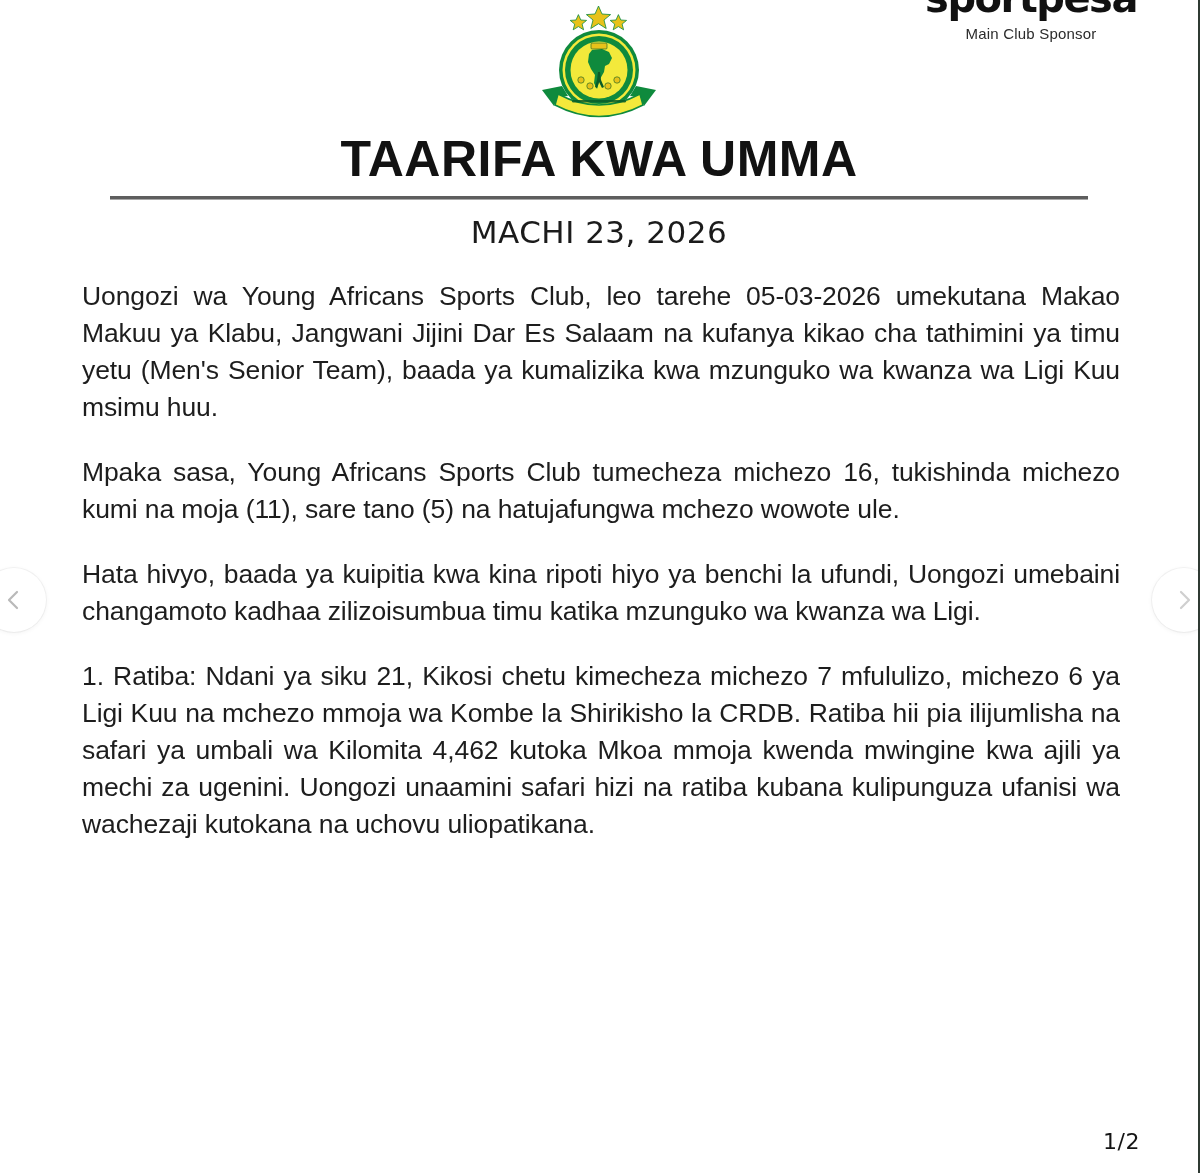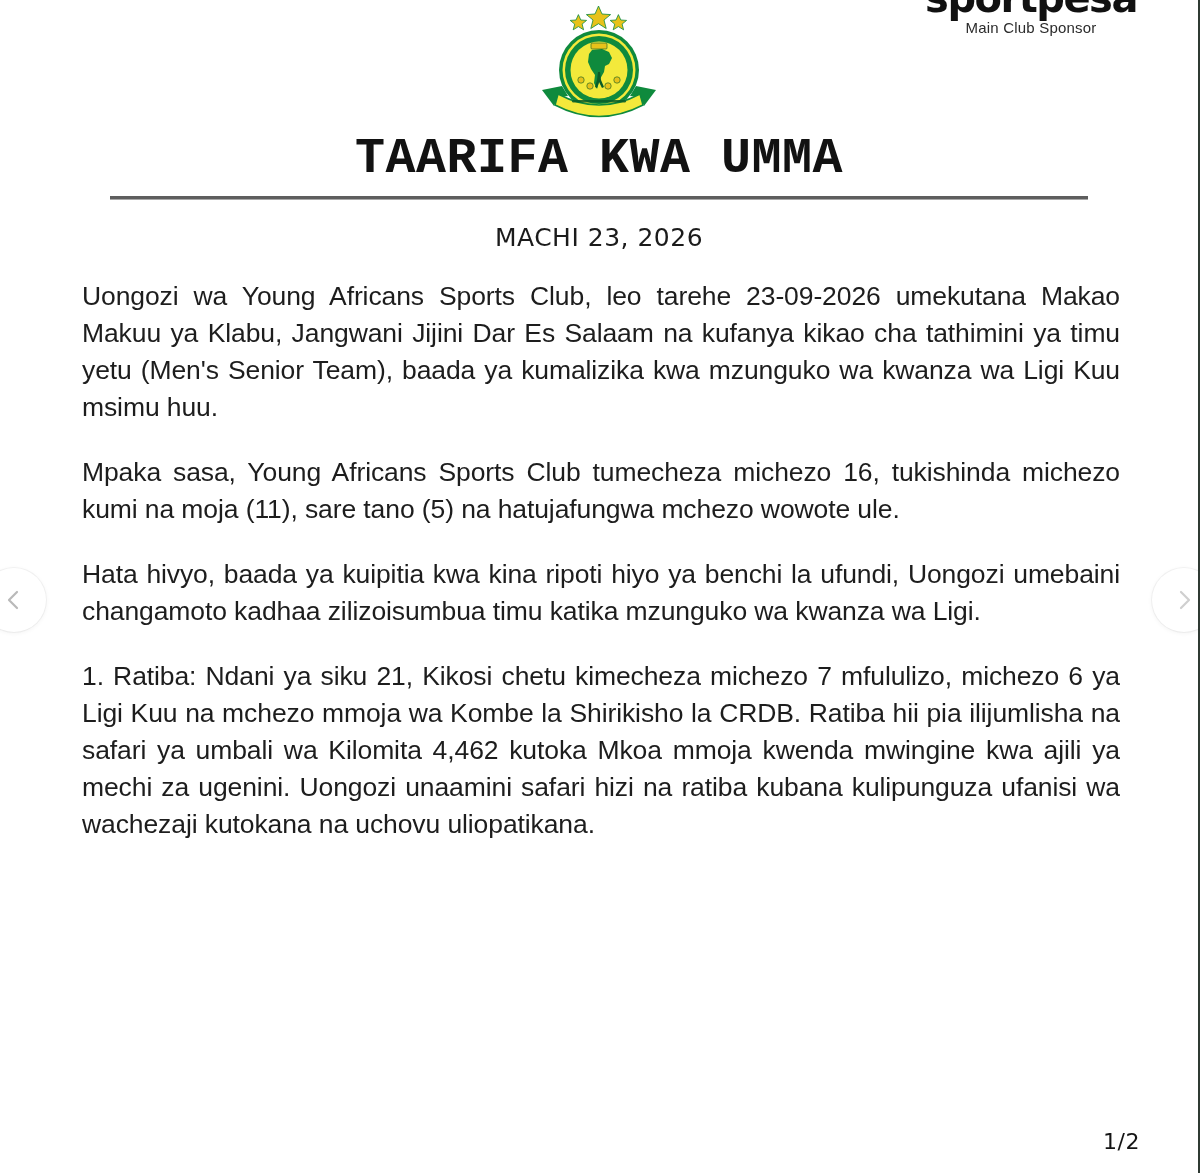--- a/index.html
+++ b/index.html
@@ -33,21 +33,21 @@
   .sponsor-wordmark {
     font-family: "DejaVu Sans", sans-serif;
     font-weight: 700;
     font-size: 40px;
     letter-spacing: -1.5px;
     color: #111111;
     display: block;
   }
   .sponsor-caption {
     display: block;
-    margin-top: 2px;
+    margin-top: 8px;
     font-family: "Liberation Sans", sans-serif;
     font-size: 15px;
     color: #2b2b2b;
     letter-spacing: 0.2px;
   }
 
   
   .crest-wrap {
     position: absolute;
     top: 2px;
@@ -64,41 +64,41 @@
 
   
   .title-block {
     position: absolute;
     top: 133px;
     left: 0;
     right: 0;
     text-align: center;
   }
   .doc-title {
-    font-family: Liberation Mono, monospace;
+    font-family: Liberation Sans, sans-serif;
     font-weight: 700;
     font-size: 50px;
     letter-spacing: 0.5px;
     color: #121212;
     line-height: 1.05;
     margin: 0;
   }
   .title-rule {
     width: 978px;
     height: 4px;
     margin: 10px auto 0 auto;
     background: #5e5e5e;
     border-bottom: 1px solid #a8a8a8;
     box-sizing: border-box;
   }
   .doc-date {
-    margin-top: 23px;
+    margin-top: 14px;
     font-family: "DejaVu Sans", sans-serif;
     font-weight: 400;
-    font-size: 25px;
+    font-size: 31px;
     letter-spacing: 0.5px;
     color: #1b1b1b;
   }
 
   
   .body-copy {
     position: absolute;
     top: 278px;
     left: 82px;
     width: 1038px;
@@ -194,21 +194,21 @@
     </svg>
   </div>
 
   <div class="title-block">
     <h1 class="doc-title">TAARIFA KWA UMMA</h1>
     <div class="title-rule"></div>
     <div class="doc-date">MACHI 23, 2026</div>
   </div>
 
   <div class="body-copy">
-    <p class="para">Uongozi wa Young Africans Sports Club, leo tarehe 23-09-2026 umekutana Makao Makuu ya Klabu, Jangwani Jijini Dar Es Salaam na kufanya kikao cha tathimini ya timu yetu (Men's Senior Team), baada ya kumalizika kwa mzunguko wa kwanza wa Ligi Kuu msimu huu.</p>
+    <p class="para">Uongozi wa Young Africans Sports Club, leo tarehe 05-03-2026 umekutana Makao Makuu ya Klabu, Jangwani Jijini Dar Es Salaam na kufanya kikao cha tathimini ya timu yetu (Men's Senior Team), baada ya kumalizika kwa mzunguko wa kwanza wa Ligi Kuu msimu huu.</p>
     <p class="para">Mpaka sasa, Young Africans Sports Club tumecheza michezo 16, tukishinda michezo kumi na moja (11), sare tano (5) na hatujafungwa mchezo wowote ule.</p>
     <p class="para">Hata hivyo, baada ya kuipitia kwa kina ripoti hiyo ya benchi la ufundi, Uongozi umebaini changamoto kadhaa zilizoisumbua timu katika mzunguko wa kwanza wa Ligi.</p>
     <p class="para">1. Ratiba: Ndani ya siku 21, Kikosi chetu kimecheza michezo 7 mfululizo, michezo 6 ya Ligi Kuu na mchezo mmoja wa Kombe la Shirikisho la CRDB. Ratiba hii pia ilijumlisha na safari ya umbali wa Kilomita 4,462 kutoka Mkoa mmoja kwenda mwingine kwa ajili ya mechi za ugenini. Uongozi unaamini safari hizi na ratiba kubana kulipunguza ufanisi wa wachezaji kutokana na uchovu uliopatikana.</p>
   </div>
 
   <div class="nav-arrow prev" aria-label="Previous">
     <svg width="26" height="26" viewBox="0 0 26 26">
       <polyline points="16,5 8,13 16,21" fill="none" stroke="#b9b9b9" stroke-width="2.2" stroke-linecap="round" stroke-linejoin="round"></polyline>
     </svg>
   </div>

